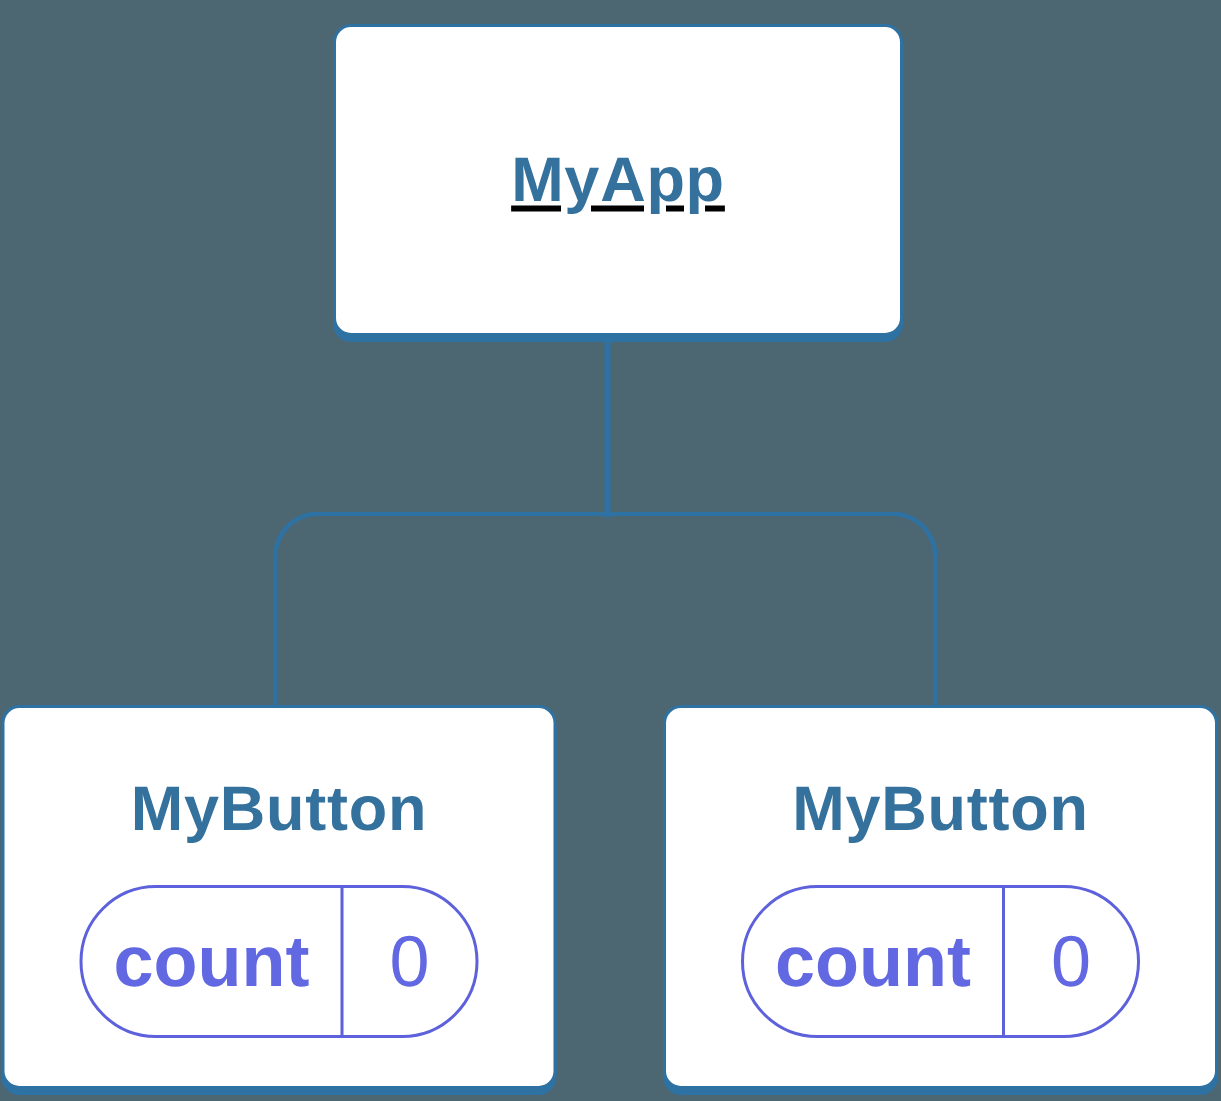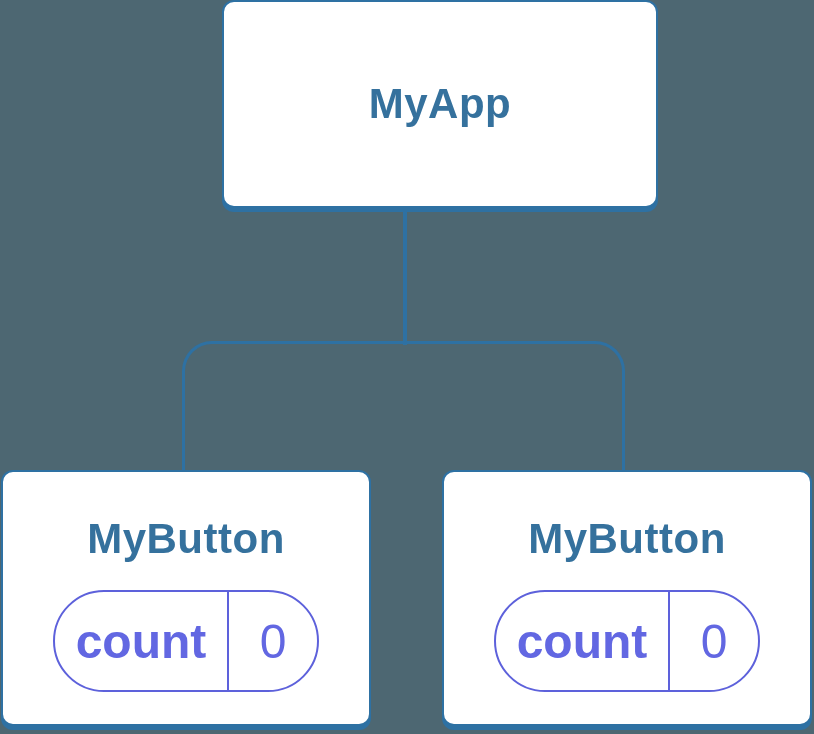--- a/index.html
+++ b/index.html
@@ -32,23 +32,23 @@
   }
   .node-label {
     color: var(--textBlue, #35719D);
     font-size: 42px;
     font-weight: 600;
     letter-spacing: 0.5px;
     line-height: 50px;
     text-align: center;
   }
   .node-root {
-    left: 222px; top: 0px;
-    width: 436px; height: 208px;
-    display: flex; align-items: center; justify-content: center;
+    left: 222px; top: 16px;
+    width: 380px; height: 208px;
+    display: flex; align-items: center; justify-content: center; text-decoration: underline;
   }
   .node-child {
     width: 370px; height: 256px; top: 470px;
     display: flex; flex-direction: column; align-items: center;
     padding-top: 42px; gap: 26px;
   }
   .node-child.left  { left: 1px; }
   .node-child.right { left: 442px; }
   
   .connector-stem {

